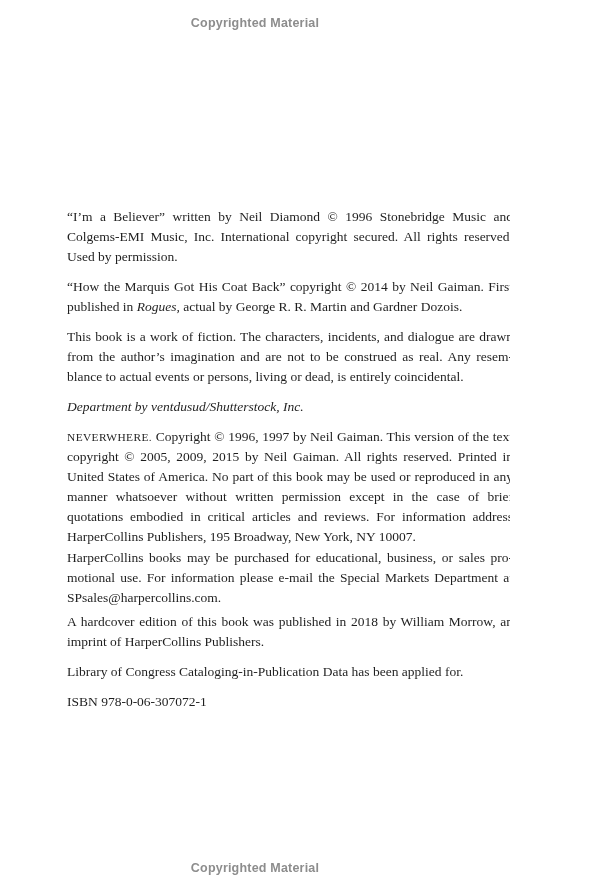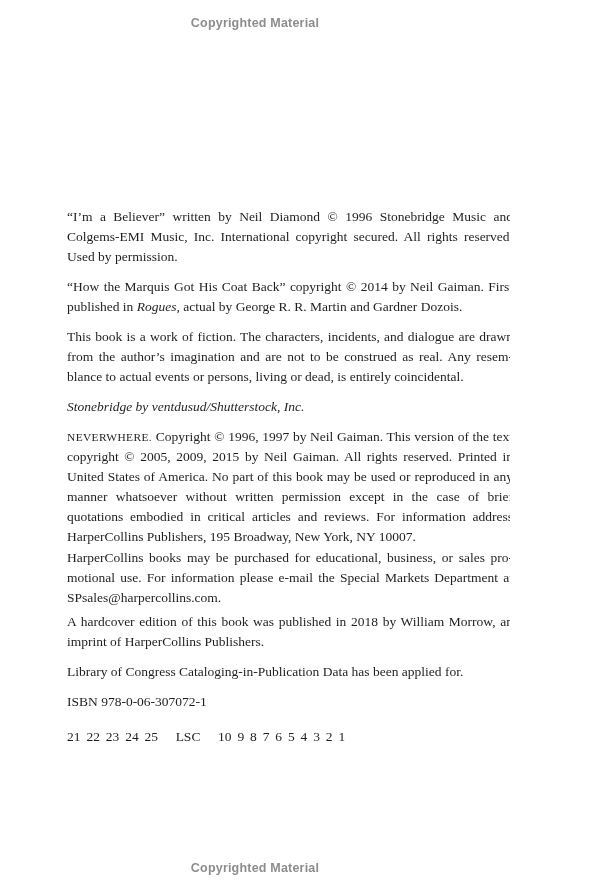--- a/index.html
+++ b/index.html
@@ -63,32 +63,31 @@
   <div class="watermark watermark-top">Copyrighted Material</div>
 
   <div class="content">
 
     <p><span>“I’m a Believer” written by Neil Diamond © 1996 Stonebridge Music and Colgems-EMI Music, Inc. International copyright secured. All rights re­served. Used by permission.</span></p>
 
     <p><span>“How the Marquis Got His Coat Back” copyright © 2014 by Neil Gaiman. First published in </span><span class="italic">Rogues,</span><span> actual by George R. R. Martin and Gardner Dozois.</span></p>
 
     <p><span>This book is a work of fiction. The characters, incidents, and dialogue are drawn from the author’s imagination and are not to be construed as real. Any resem­blance to actual events or persons, living or dead, is entirely coincidental.</span></p>
 
-    <p class="italic"><span>Stonebridge by ventdusud/Shutterstock, Inc.</span></p>
+    <p class="italic"><span>Department by ventdusud/Shutterstock, Inc.</span></p>
 
     <p class="copyright-notice"><span class="smallcaps">NEVERWHERE.</span><span> Copyright © 1996, 1997 by Neil Gaiman. This version of the text copyright © 2005, 2009, 2015 by Neil Gaiman. All rights reserved. Printed in United States of America. No part of this book may be used or reproduced in any manner whatsoever without written permission except in the case of brief quotations embodied in critical articles and reviews. For information address HarperCollins Publishers, 195 Broadway, New York, NY 10007.</span></p>
 
     <p class="special-markets"><span>HarperCollins books may be purchased for educational, business, or sales pro­motional use. For information please e-mail the Special Markets Department at SPsales@harpercollins.com.</span></p>
 
     <p><span>A hardcover edition of this book was published in 2018 by William Morrow, an imprint of HarperCollins Publishers.</span></p>
 
 
     <p class="center-line loc-line">Library of Congress Cataloging-in-Publication Data has been applied for.</p>
 
     <p class="center-line isbn-line">ISBN 978-0-06-307072-1</p>
 
-    <p class="center-line printing-line">21 22 23 24 25   LSC   10 9 8 7 6 5 4 3 2 1</p>
 
   </div>
 
   <div class="watermark watermark-bottom">Copyrighted Material</div>
 
 </div>
 
 </body></html>

